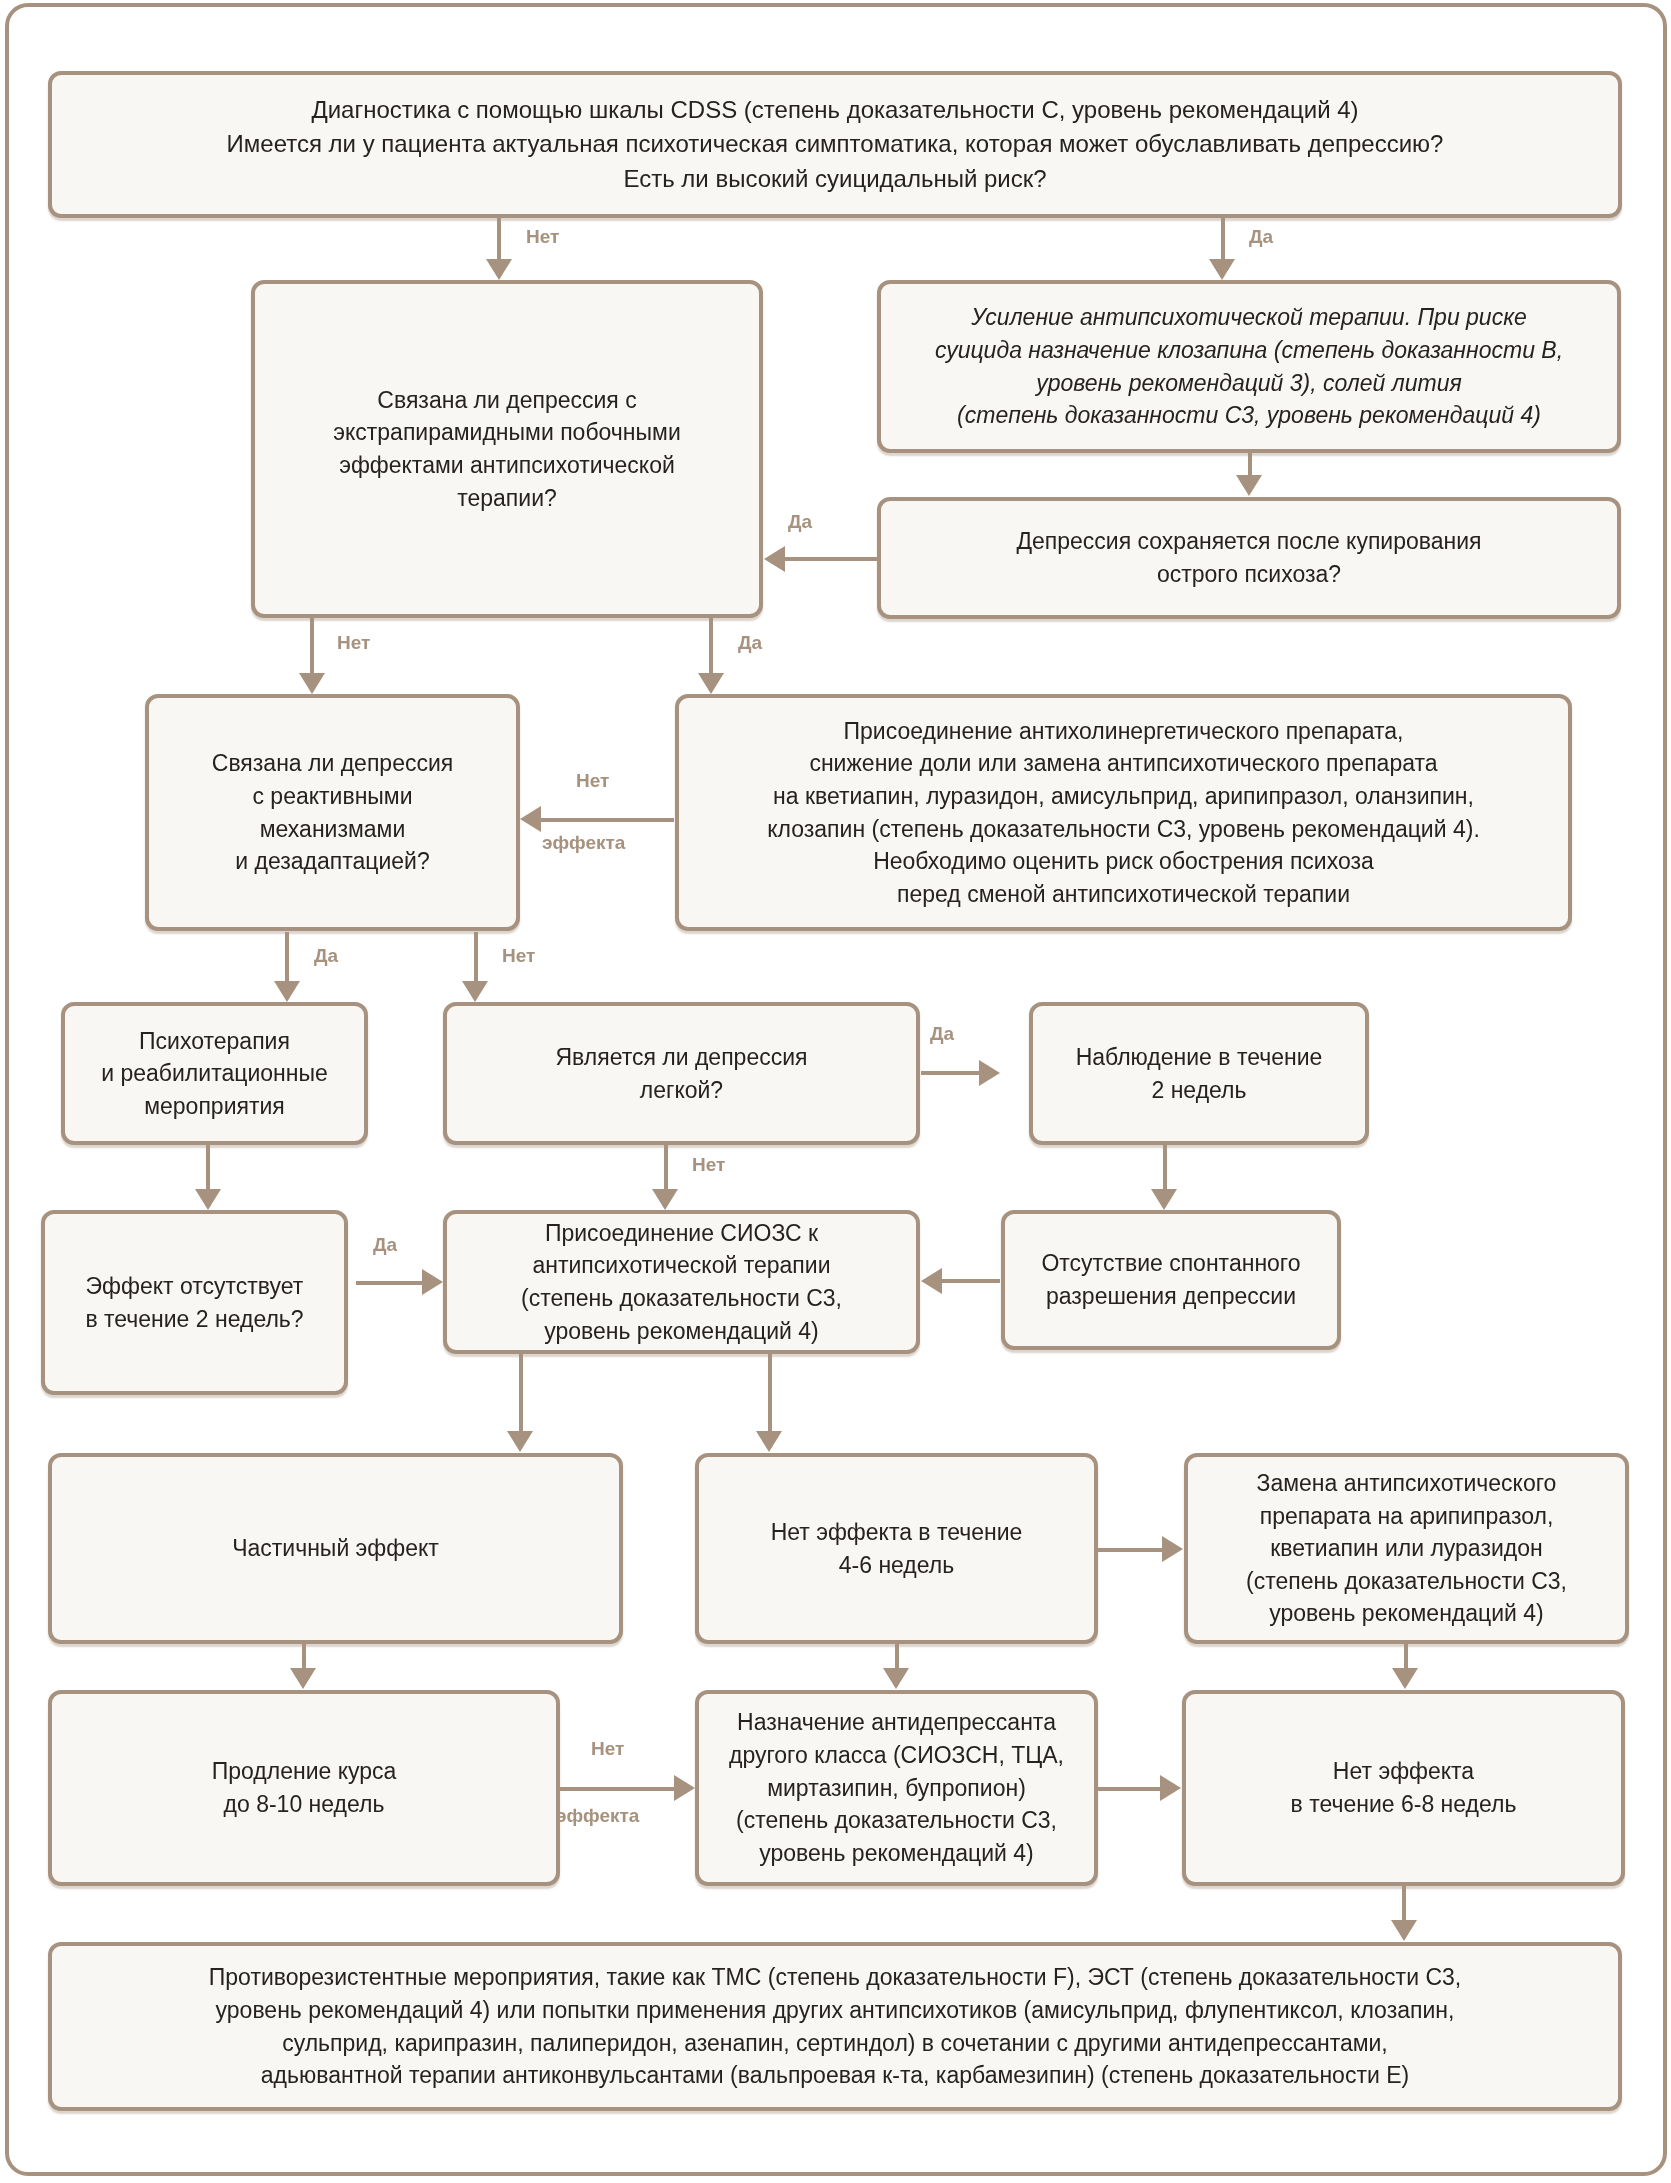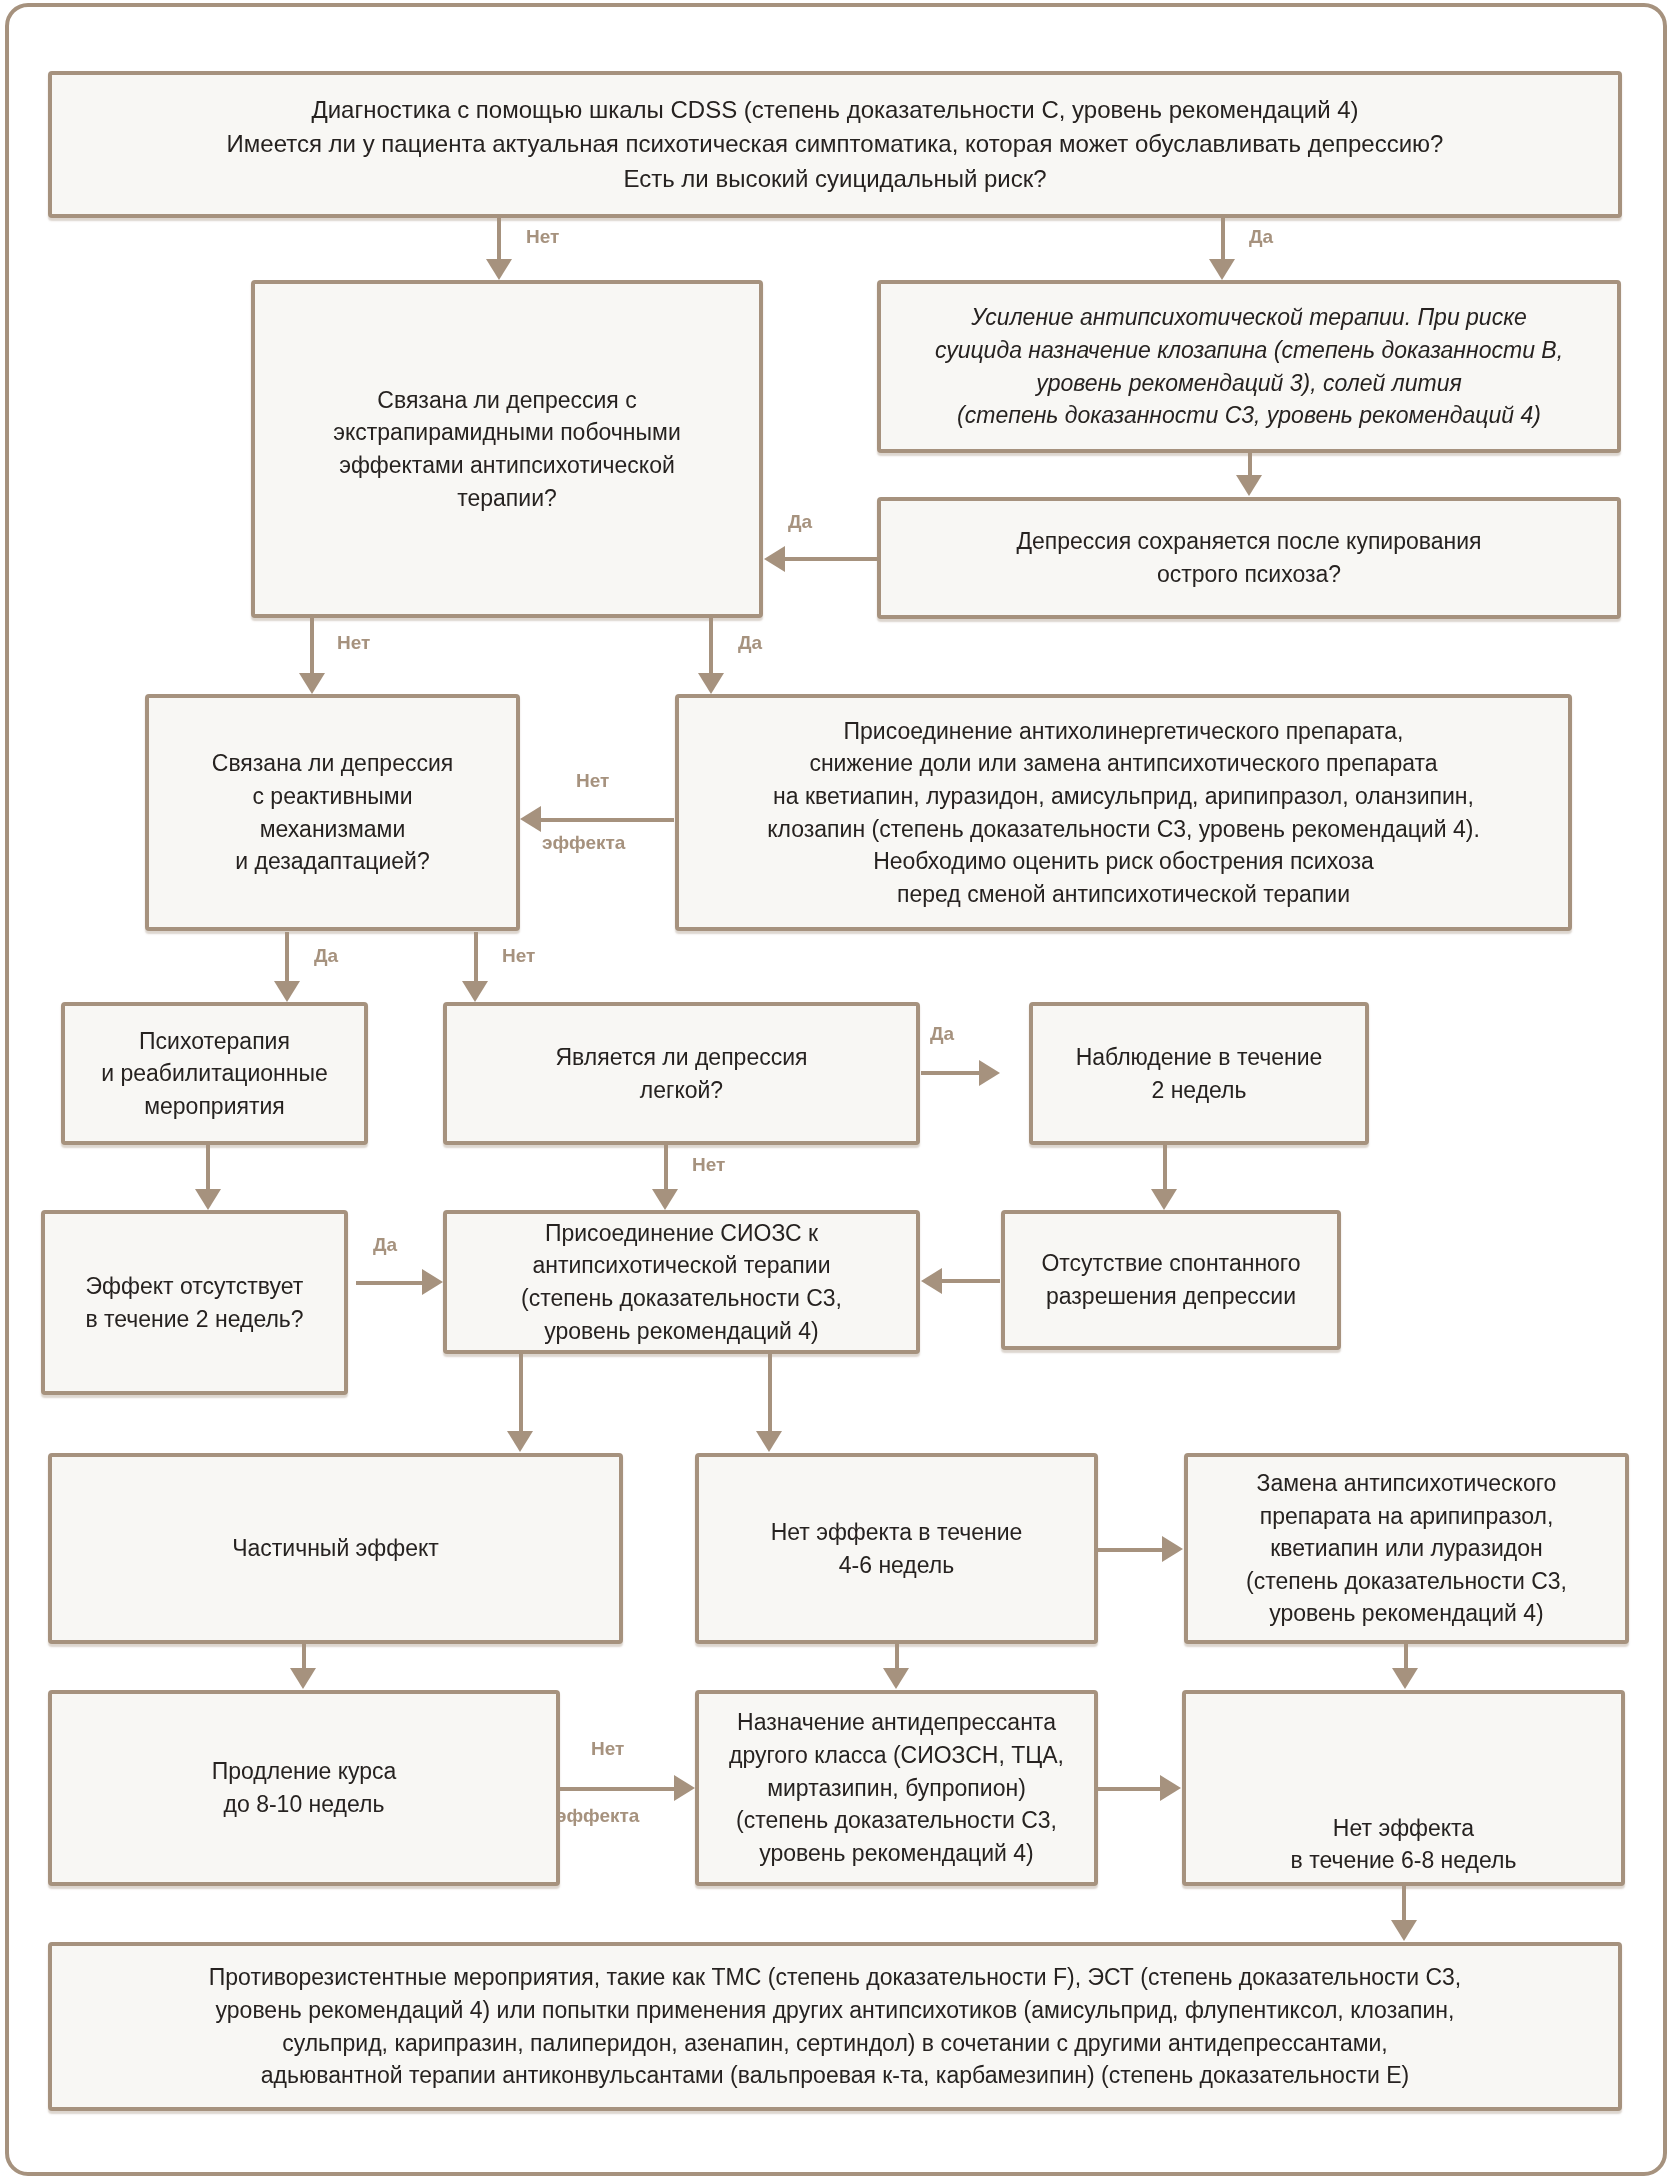--- a/index.html
+++ b/index.html
@@ -12,21 +12,21 @@
   }
   .frame{
     position:absolute;left:5px;top:3.3px;right:5px;bottom:6.7px;
     border:4.2px solid #a6927e;border-radius:23px;
     background:#ffffff;
   }
   .node{
     position:absolute;
     background:#f8f7f4;
     border:4.2px solid #a6927e;
-    border-radius:4px;
+    border-radius:13px;
     box-shadow:0 2.5px 1.7px rgba(154,134,115,0.35);
     display:flex;align-items:center;justify-content:center;
     box-sizing:border-box;
     text-align:center;
   }
   .node-text{
     white-space:pre-line;
     color:#262220;
     font-size:23px;
     line-height:1.42;
@@ -138,21 +138,21 @@
     <span class="node-text">Продление курса
 до 8-10 недель</span>
   </div>
   <div class="node" style="left:695px;top:1690px;width:403px;height:196px;">
     <span class="node-text">Назначение антидепрессанта
 другого класса (СИОЗСН, ТЦА,
 миртазипин, бупропион)
 (степень доказательности С3,
 уровень рекомендаций 4)</span>
   </div>
-  <div class="node" style="left:1182px;top:1690px;width:443px;height:196px;align-items:flex-end;">
+  <div class="node" style="left:1182px;top:1690px;width:443px;height:196px;">
     <span class="node-text">Нет эффекта
 в течение 6-8 недель</span>
   </div>
   <div class="node" style="left:48px;top:1942px;width:1574px;height:169px;">
     <span class="node-text">Противорезистентные мероприятия, такие как ТМС (степень доказательности F), ЭСТ (степень доказательности С3,
 уровень рекомендаций 4) или попытки применения других антипсихотиков (амисульприд, флупентиксол, клозапин,
 сульприд, карипразин, палиперидон, азенапин, сертиндол) в сочетании с другими антидепрессантами,
 адьювантной терапии антиконвульсантами (вальпроевая к-та, карбамезипин) (степень доказательности Е)</span>
   </div>
 

